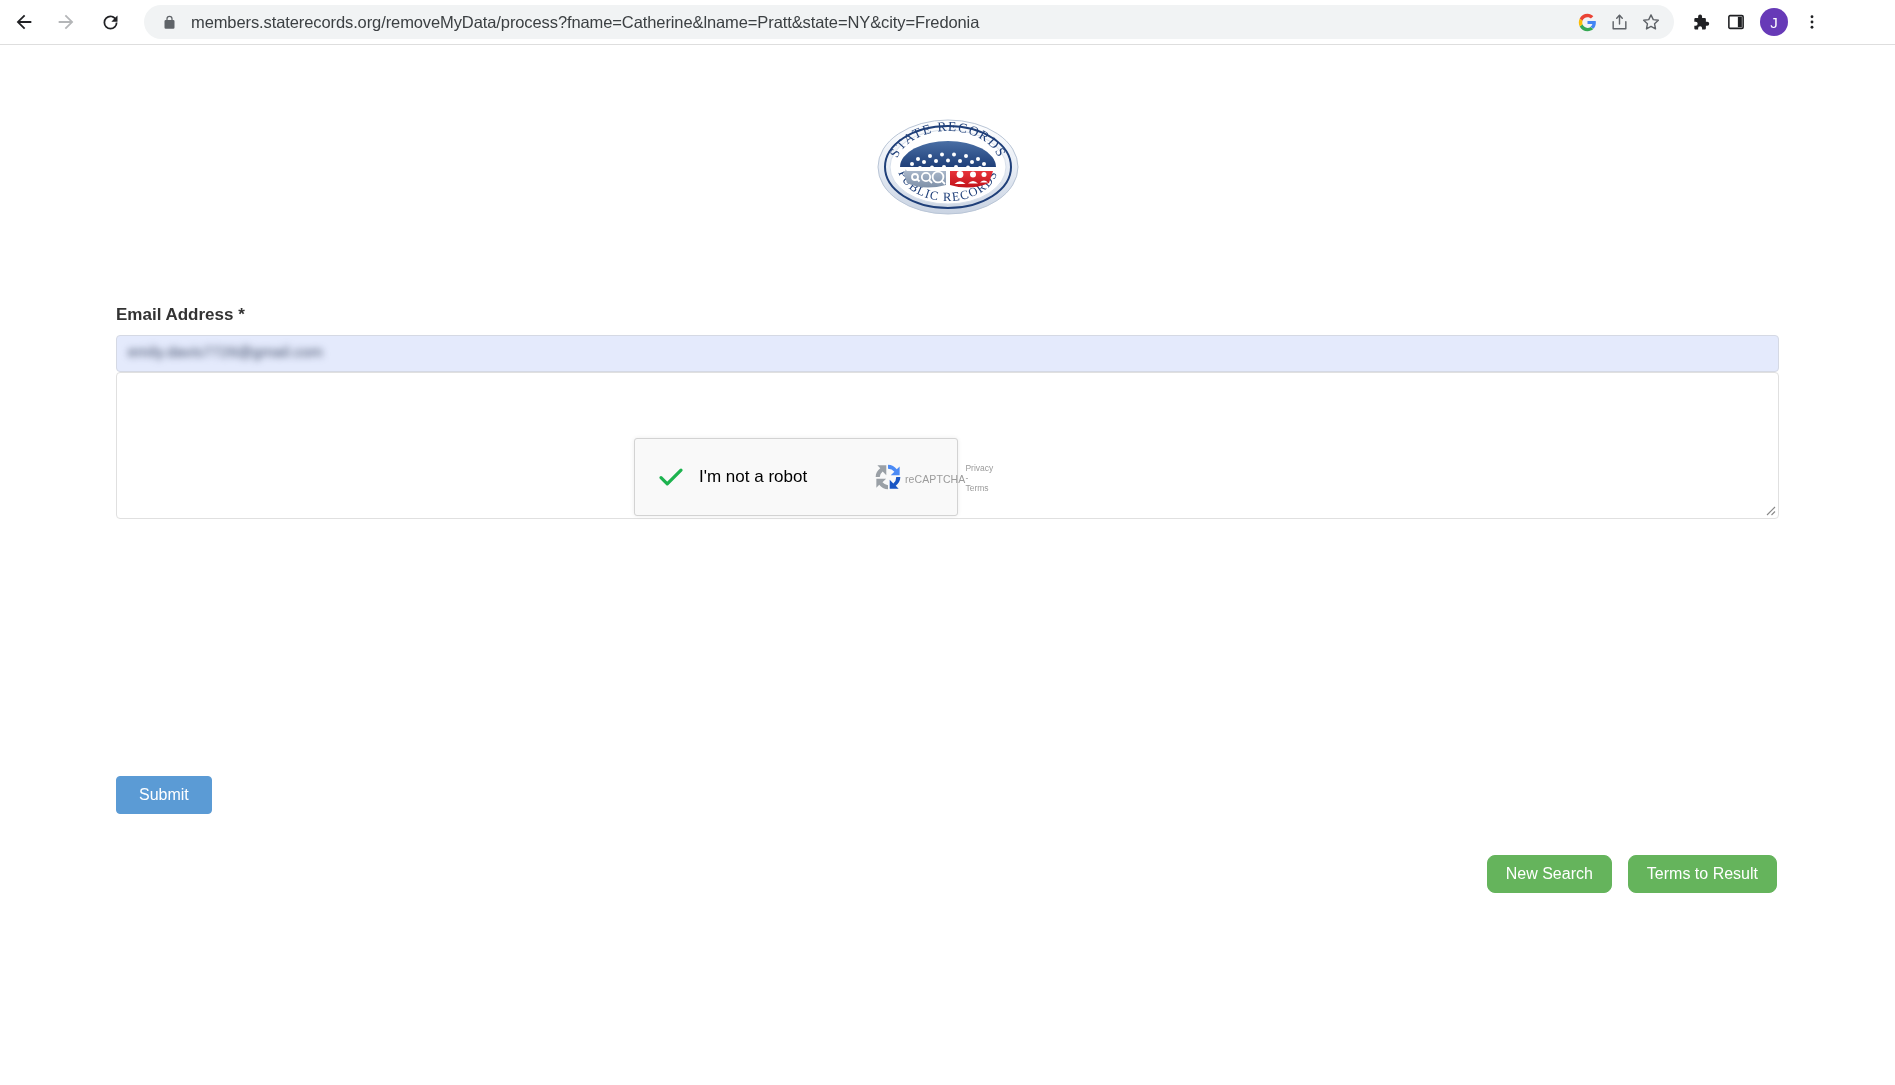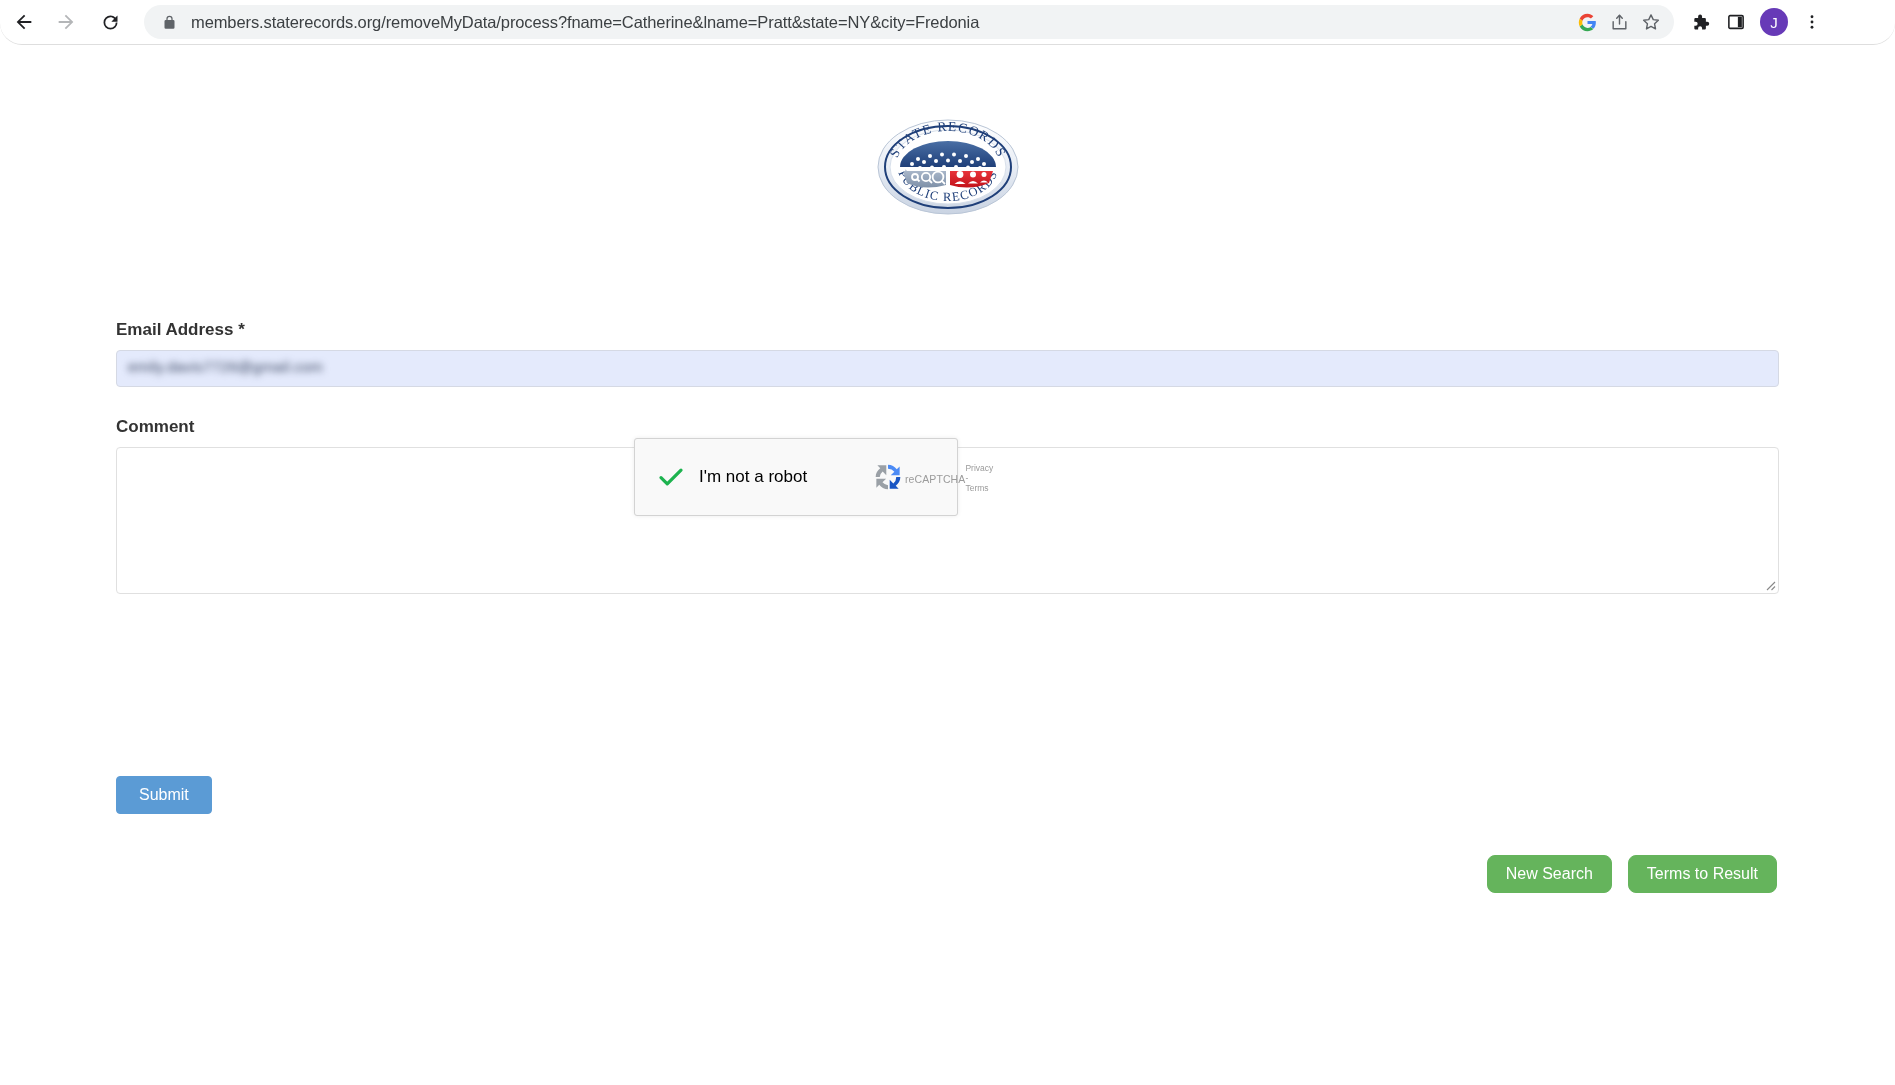--- a/index.html
+++ b/index.html
@@ -13,21 +13,20 @@
 
   
   #browser-chrome {
     position: absolute;
     top: 0; left: 0;
     width: 1895px; height: 45px;
     background: #ffffff;
     display: flex;
     align-items: center;
     border-bottom: 1px solid #dedede;
-    border-radius: 22px;
   }
   .nav-btn {
     width: 36px; height: 36px;
     display: flex; align-items: center; justify-content: center;
     border-radius: 50%;
     flex: 0 0 auto;
   }
   .nav-btn svg { display: block; }
   #nav-back { margin-left: 6px; }
   #nav-forward { margin-left: 6px; }
@@ -111,21 +110,21 @@
     position: absolute;
     left: 116px;
     top: 260px;
     width: 1663px;
   }
 
   .field-label {
     font-size: 17px;
     font-weight: bold;
     color: #333333;
-    margin: 15px 0 10px 0;
+    margin: 0 0 10px 0;
     font-family: "Liberation Sans", sans-serif;
   }
   .req-star { color: #333; }
 
   #email-input {
     display: block;
     width: 1663px;
     height: 37px;
     background: #e4eafc;
     border: 1px solid #d5d9e4;
@@ -430,23 +429,20 @@
     <div class="field-label">
       <span>Email Address</span>
       <span class="req-star">*</span>
     </div>
 
     <div id="email-field-wrap">
       <input id="email-input" type="text" placeholder="" style="">
       <span id="email-blur-value">emily.davis7726@gmail.com</span>
     </div>
 
-    <div class="field-label" id="comment-label">
-      <span>Comment</span>
-    </div>
 
     <div id="textarea-wrap">
       <textarea id="comment-input" placeholder="" style=""></textarea>
       <span id="resize-grip">
         <svg width="14" height="14" viewBox="0 0 14 14" stroke="#888" stroke-width="1.1">
           <line x1="13" y1="5" x2="5" y2="13"></line>
             <line x1="13" y1="9.5" x2="9.5" y2="13"></line>
         </svg>
       </span>
     </div>

